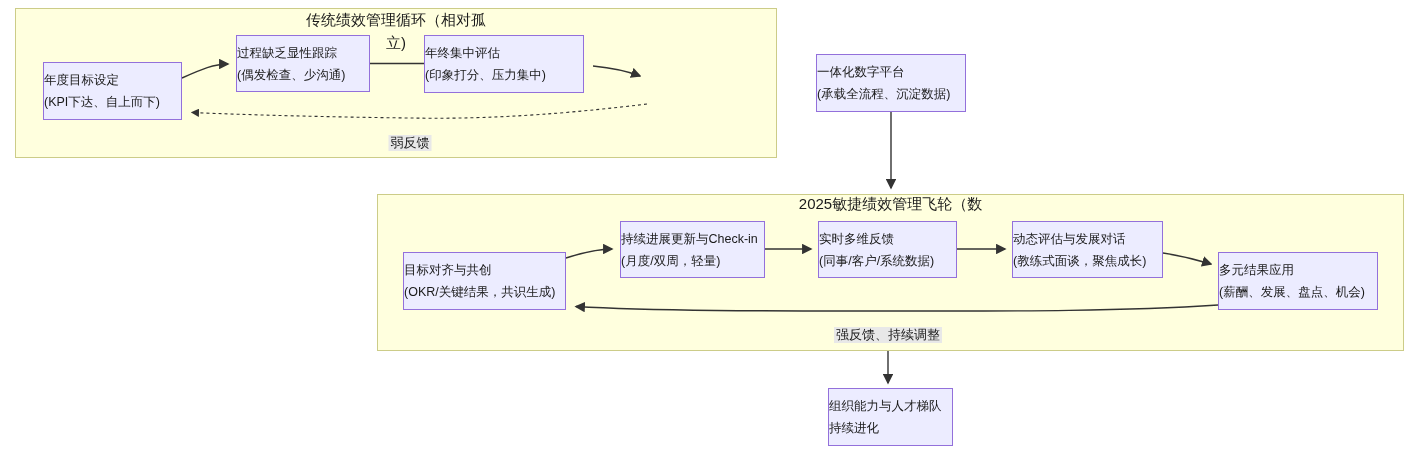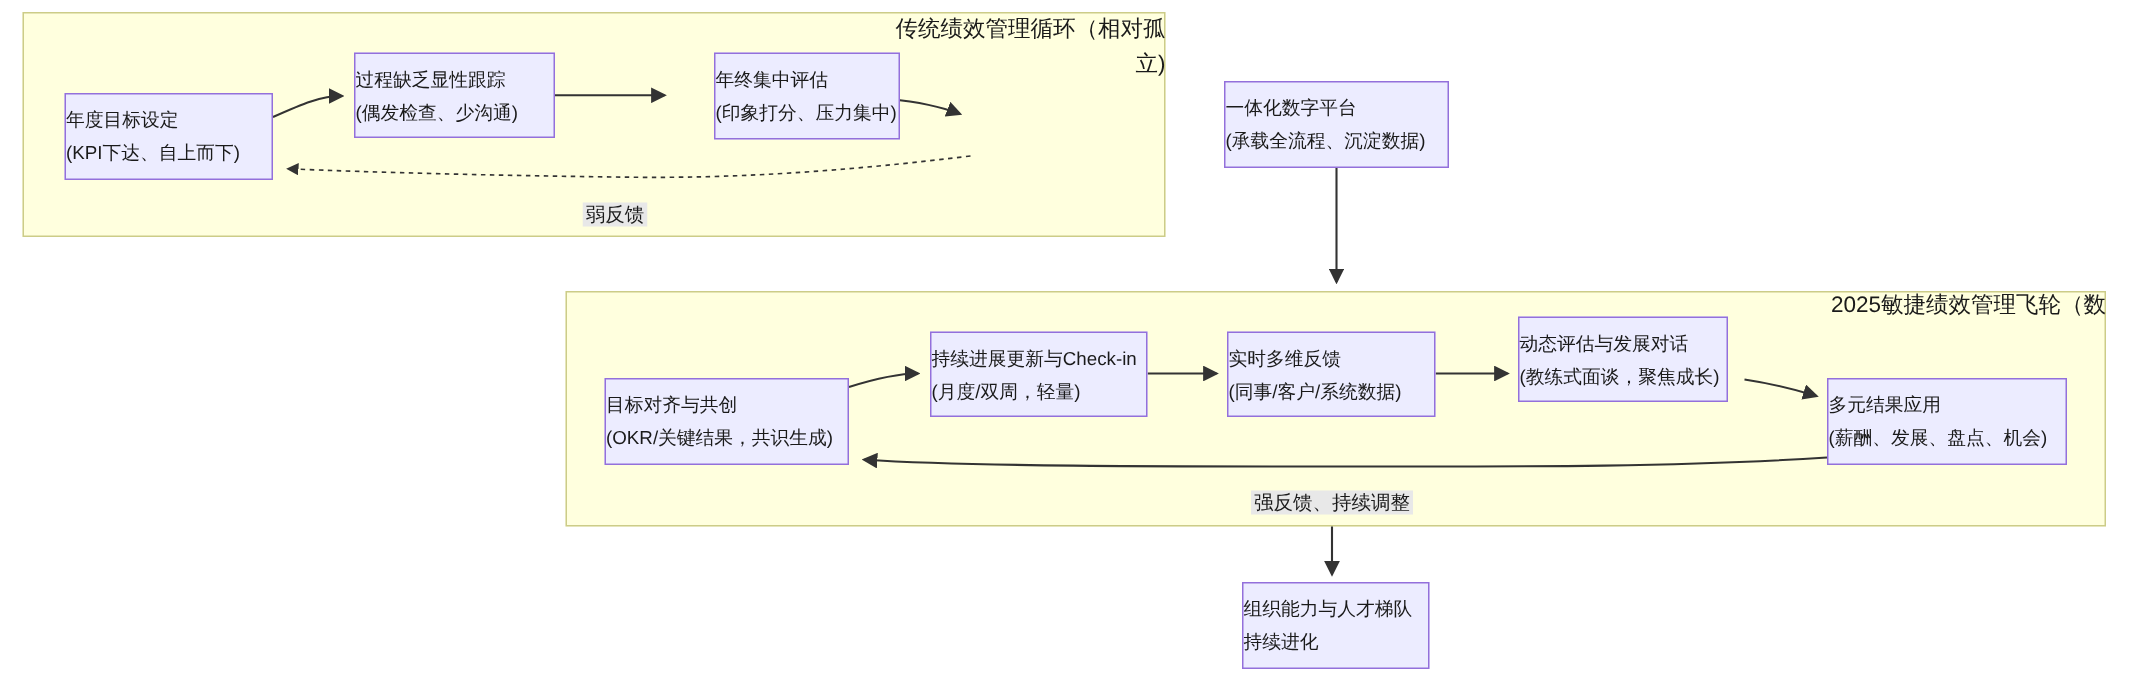--- a/index.html
+++ b/index.html
@@ -21,21 +21,21 @@
     box-sizing:border-box;
   }
   .cluster-title{
     position:absolute;
     text-align:center;
     font-size:15px;
     line-height:23px;
     color:var(--text);
     z-index:2;
   }
-  .cluster-title span{display:block;text-align:right;}
+  .cluster-title span{display:block;}
   .edges{position:absolute;left:0;top:0;z-index:3;pointer-events:none;}
   .node{
     position:absolute;
     background:var(--node-fill);
     border:1px solid var(--node-border);
     box-sizing:border-box;
     display:flex;
     flex-direction:column;
     justify-content:center;
     align-items:flex-start;
@@ -95,21 +95,21 @@
   </svg>
 
   <div class="node" style="left:43px;top:62px;width:139px;height:58px">
     <span>年度目标设定</span>
     <span>(KPI下达、自上而下)</span>
   </div>
   <div class="node" style="left:236px;top:35px;width:134px;height:57px">
     <span>过程缺乏显性跟踪</span>
     <span>(偶发检查、少沟通)</span>
   </div>
-  <div class="node" style="left:476px;top:35px;width:124px;height:58px">
+  <div class="node" style="left:424px;top:35px;width:160px;height:58px">
     <span>年终集中评估</span>
     <span>(印象打分、压力集中)</span>
   </div>
 
   <div class="node" style="left:403px;top:252px;width:163px;height:58px">
     <span>目标对齐与共创</span>
     <span>(OKR/关键结果，共识生成)</span>
   </div>
 
   <div class="node" style="left:816px;top:54px;width:150px;height:58px">
@@ -117,21 +117,21 @@
     <span>(承载全流程、沉淀数据)</span>
   </div>
   <div class="node" style="left:620px;top:221px;width:145px;height:57px">
     <span>持续进展更新与Check-in</span>
     <span>(月度/双周，轻量)</span>
   </div>
   <div class="node" style="left:818px;top:221px;width:139px;height:57px">
     <span>实时多维反馈</span>
     <span>(同事/客户/系统数据)</span>
   </div>
-  <div class="node" style="left:1012px;top:211px;width:140px;height:57px">
+  <div class="node" style="left:1012px;top:221px;width:151px;height:57px">
     <span>动态评估与发展对话</span>
     <span>(教练式面谈，聚焦成长)</span>
   </div>
   <div class="node" style="left:828px;top:388px;width:125px;height:58px">
     <span>组织能力与人才梯队</span>
     <span>持续进化</span>
   </div>
 
   <div class="node" style="left:1218px;top:252px;width:160px;height:58px">
     <span>多元结果应用</span>

